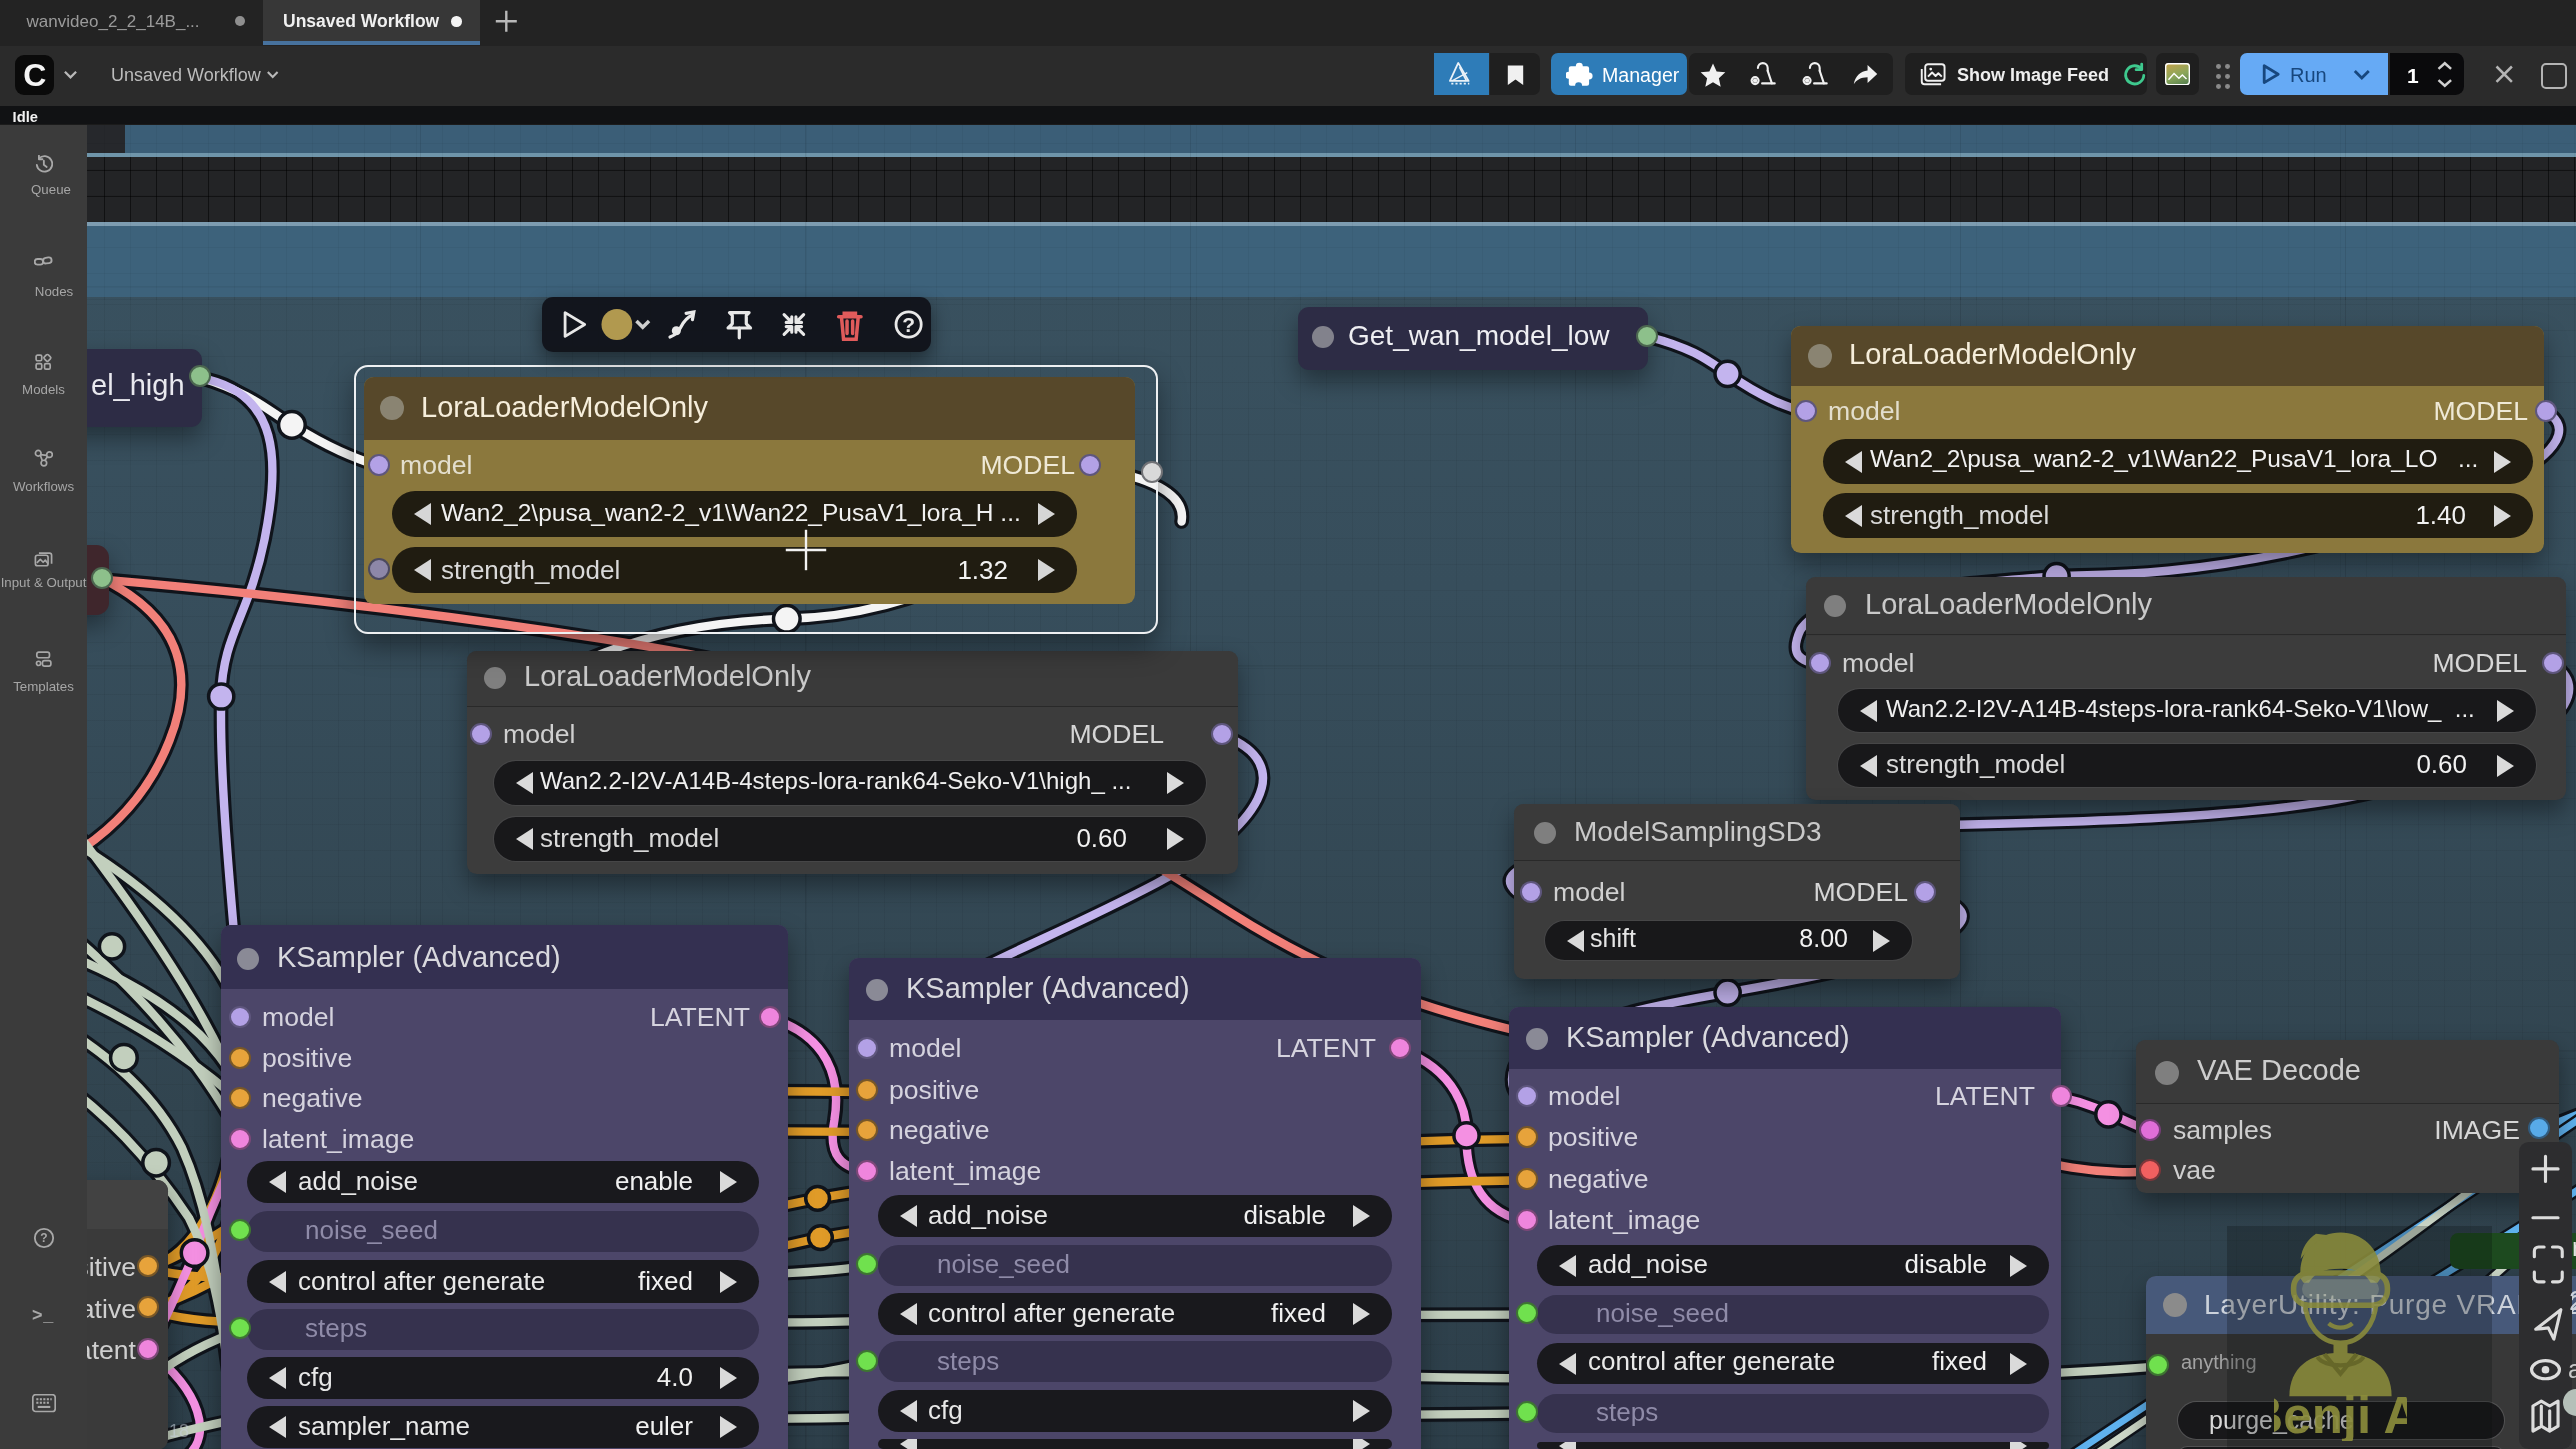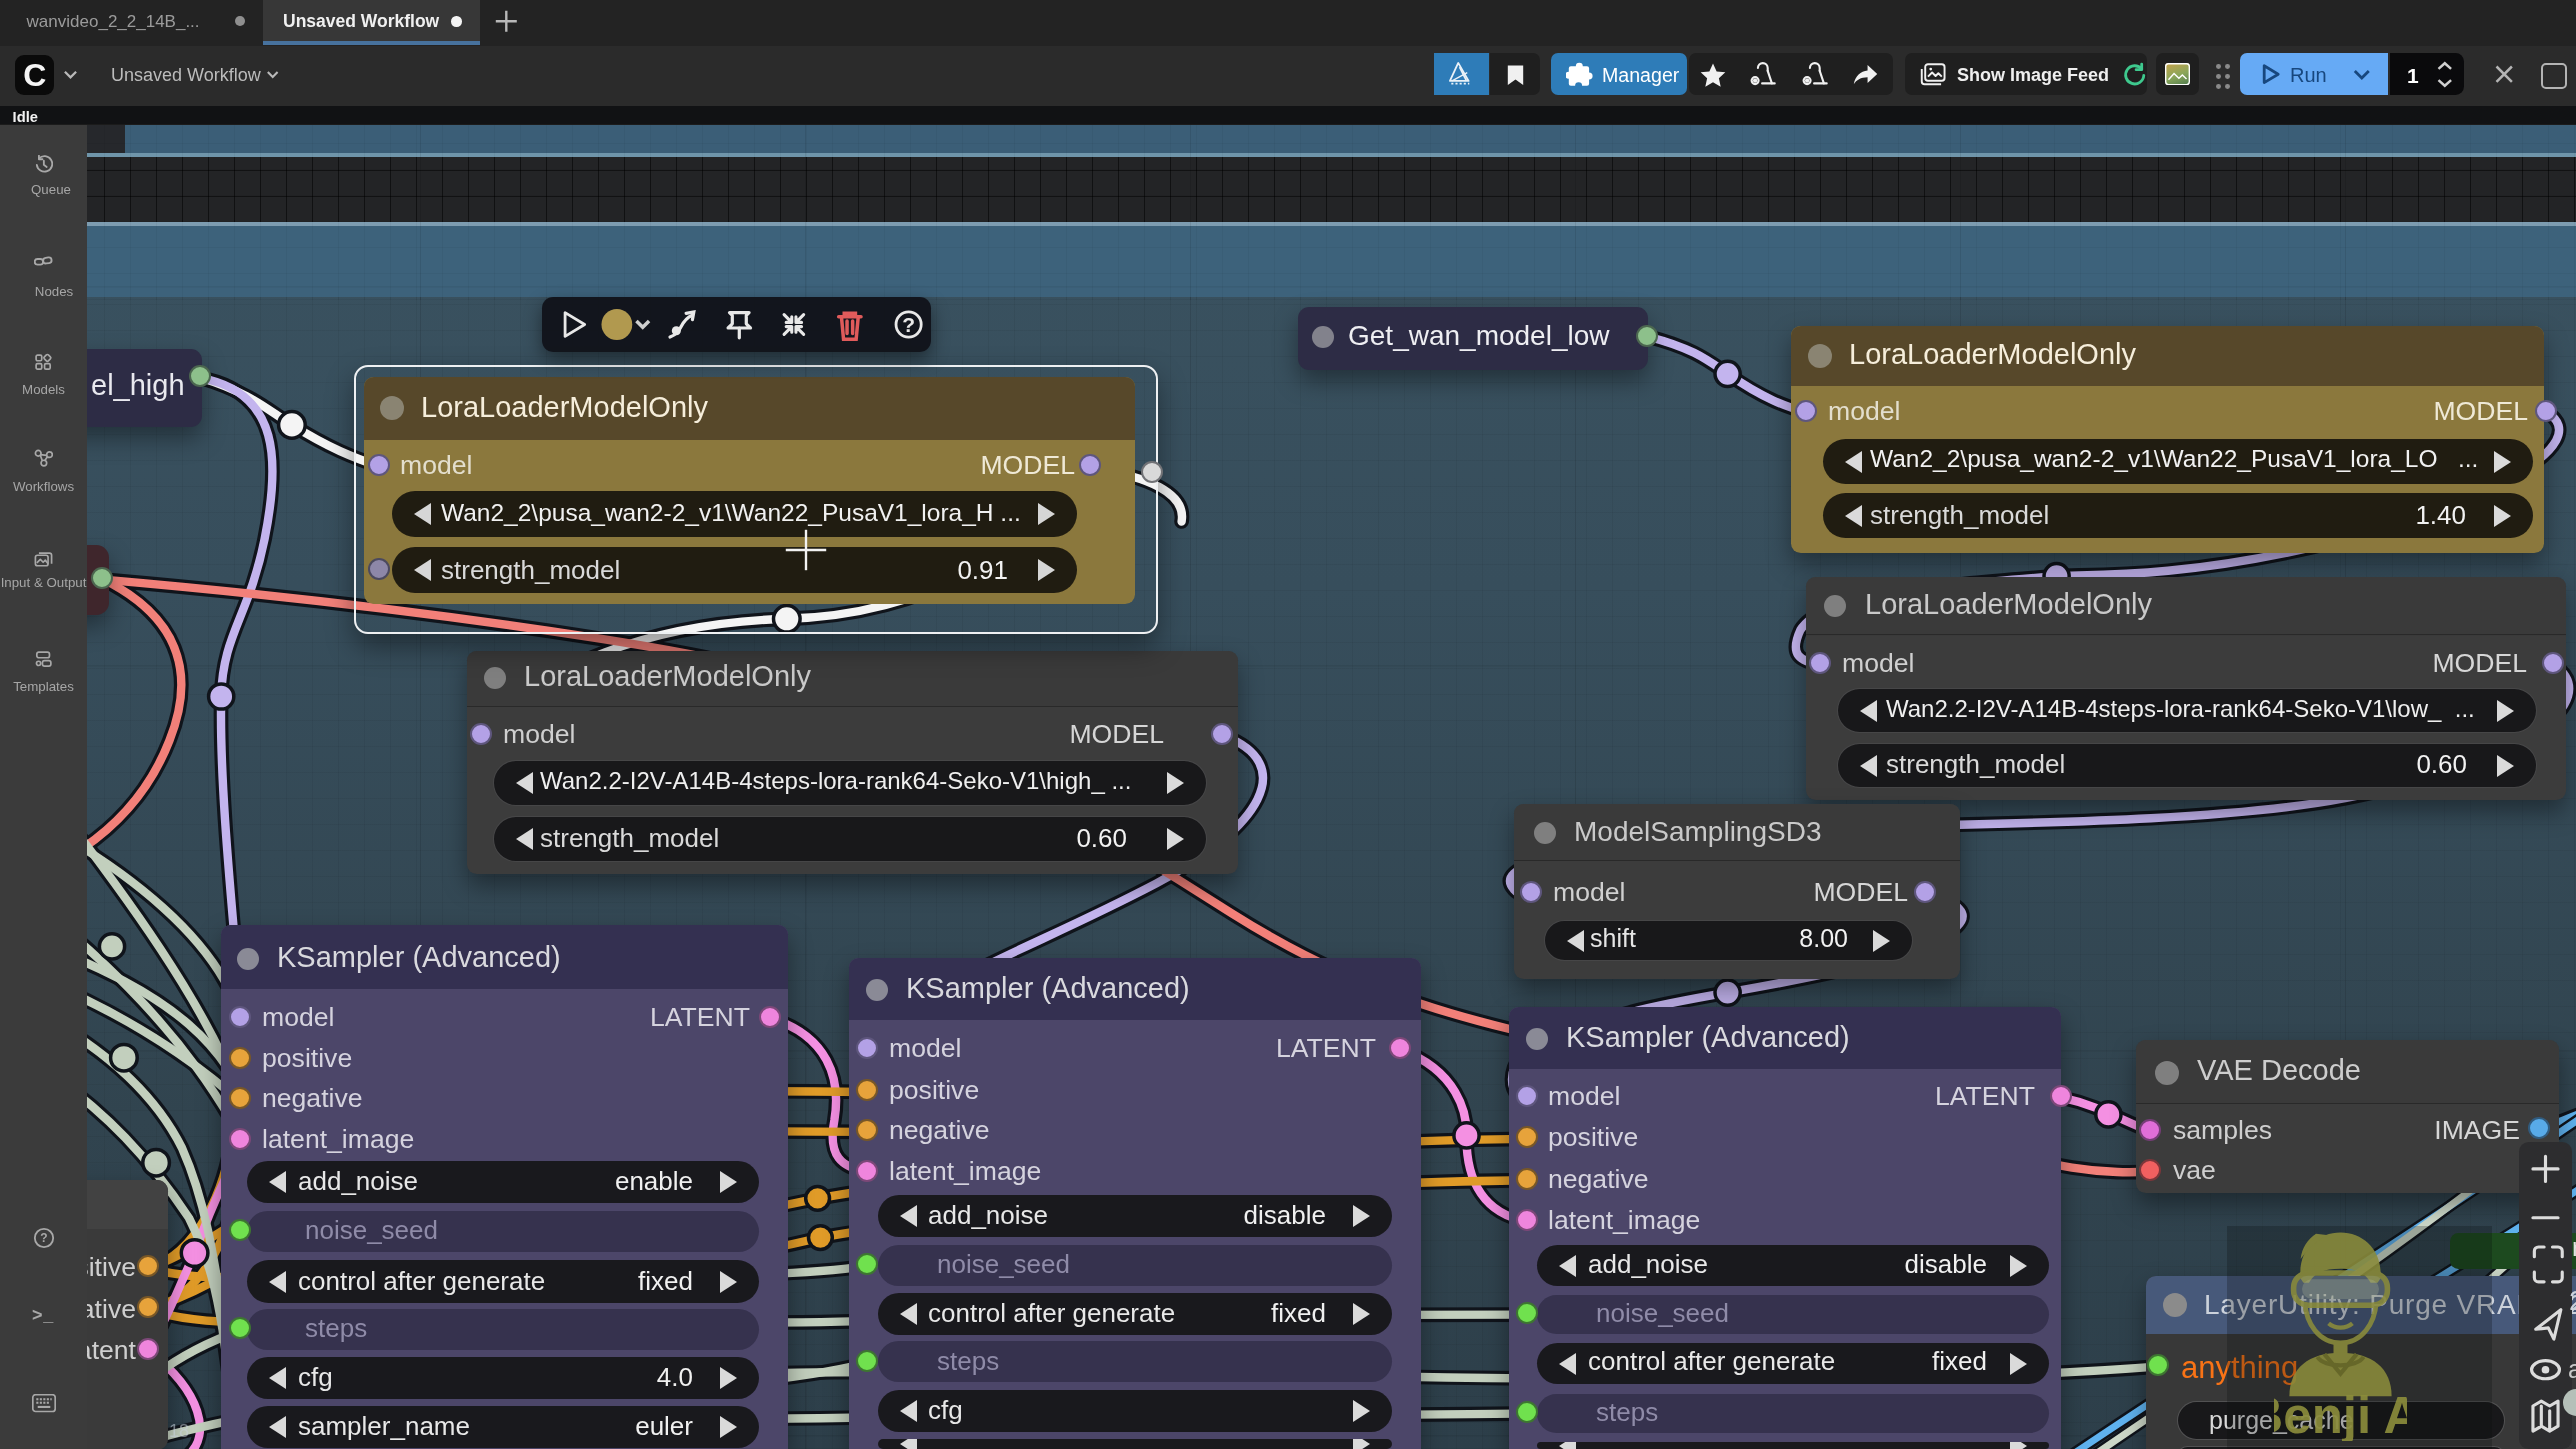--- a/index.html
+++ b/index.html
@@ -388,21 +388,21 @@
       <div class="tl"></div>
       <div class="tr"></div>
     </div>
 <div class="abs" style="left:441px;top:501px;font-size:24.5px;color:#f1f1f1;line-height:1;white-space:nowrap;">Wan2_2\pusa_wan2-2_v1\Wan22_PusaV1_lora_H ...</div>
 <div class="port" style="left:368px;top:558px;background:#8d87a8;"></div>
 <div class="pill" style="left:392px;top:547px;width:685px;height:46px;background:rgba(20,18,12,0.9);">
       <div class="tl"></div>
       <div class="tr"></div>
     </div>
 <div class="abs" style="left:441px;top:557px;font-size:26px;color:#d9d9d9;line-height:1;">strength_model</div>
-<div class="abs" style="right:1568px;top:557px;font-size:26px;color:#f2f2f2;line-height:1;">0.91</div>
+<div class="abs" style="right:1568px;top:557px;font-size:26px;color:#f2f2f2;line-height:1;">1.32</div>
 <svg class="abs" style="left:783px;top:527px;" width="46" height="46" viewBox="0 0 66 66">
       <g stroke="#f2f2f2" stroke-width="3.4">
         <line x1="33" y1="4" x2="33" y2="62"></line>
         <line x1="4" y1="33" x2="62" y2="33"></line>
       </g>
     </svg>
 <div class="abs" style="left:542px;top:297px;width:389px;height:55px;background:rgba(17,19,26,0.96);border-radius:11.2px;box-shadow:0 7px 18px rgba(0,0,0,0.45);"></div>
 <svg class="abs" style="left:542px;top:297px;" width="389" height="55" viewBox="0 0 556 78">
 <g fill="none" stroke="#e8e8e8" stroke-width="4">
 <path d="M33,22 L33,56 L61,39 Z" stroke-linejoin="round"></path>
@@ -433,21 +433,21 @@
 </g>
 <text x="524" y="50" font-size="30" font-weight="bold" fill="#e8e8e8" text-anchor="middle" font-family="Liberation Sans,sans-serif">?</text>
 </svg>
 <div class="abs" style="left:2450px;top:1233px;width:140px;height:36px;background:#1d4a1f;border-radius:8.4px;"></div>
 
 <div class="node" style="left:2146px;top:1276px;width:431px;height:173px;background:#383838;border-radius:9.8px 0 0 0;"></div>
 <div class="abs" style="left:2146px;top:1276px;width:431px;height:58px;background:#47597a;border-radius:9.8px 0 0 0;"></div>
 <div class="abs" style="left:2163px;top:1293px;width:24px;height:24px;border-radius:50%;background:#8b8b8b;"></div>
 <div class="abs" style="left:2204px;top:1291px;font-size:28px;color:#ccd2db;line-height:1;letter-spacing:0.8px;white-space:nowrap;">LayerUtility: Purge VRAM V2</div>
 <div class="port" style="left:2147px;top:1354px;background:#70e14e;"></div>
-<div class="abs" style="left:2181px;top:1352px;font-size:31px;color:#f97316;line-height:1;">anything</div>
+<div class="abs" style="left:2181px;top:1352px;font-size:20px;color:#a3a3a3;line-height:1;">anything</div>
 
 <div class="pill" style="left:2177px;top:1401px;width:328px;height:39px;background:rgba(22,22,24,0.93);border:1.4px solid rgba(150,150,150,0.45);"></div>
 <div class="abs" style="left:2209px;top:1408px;font-size:25px;color:#d9d9d9;line-height:1;">purge_cache</div>
 
 <div class="pill" style="left:2177px;top:1446px;width:328px;height:21px;background:rgba(22,22,24,0.93);border:1.4px solid rgba(150,150,150,0.45);"></div>
 
 <div class="abs" style="left:2227px;top:1226px;width:265px;height:223px;background:rgba(8,10,12,0.25);"></div>
 <svg class="abs" style="left:2274px;top:1224px;" width="133" height="217" viewBox="0 0 190 310">
 <g opacity="0.88">
 <path fill="#8b8c3b" d="M38,78 C34,36 62,12 95,12 C128,12 156,38 152,78 L148,84 L138,84 C130,70 120,64 95,64 C70,64 58,70 50,84 L42,84 Z"></path>

